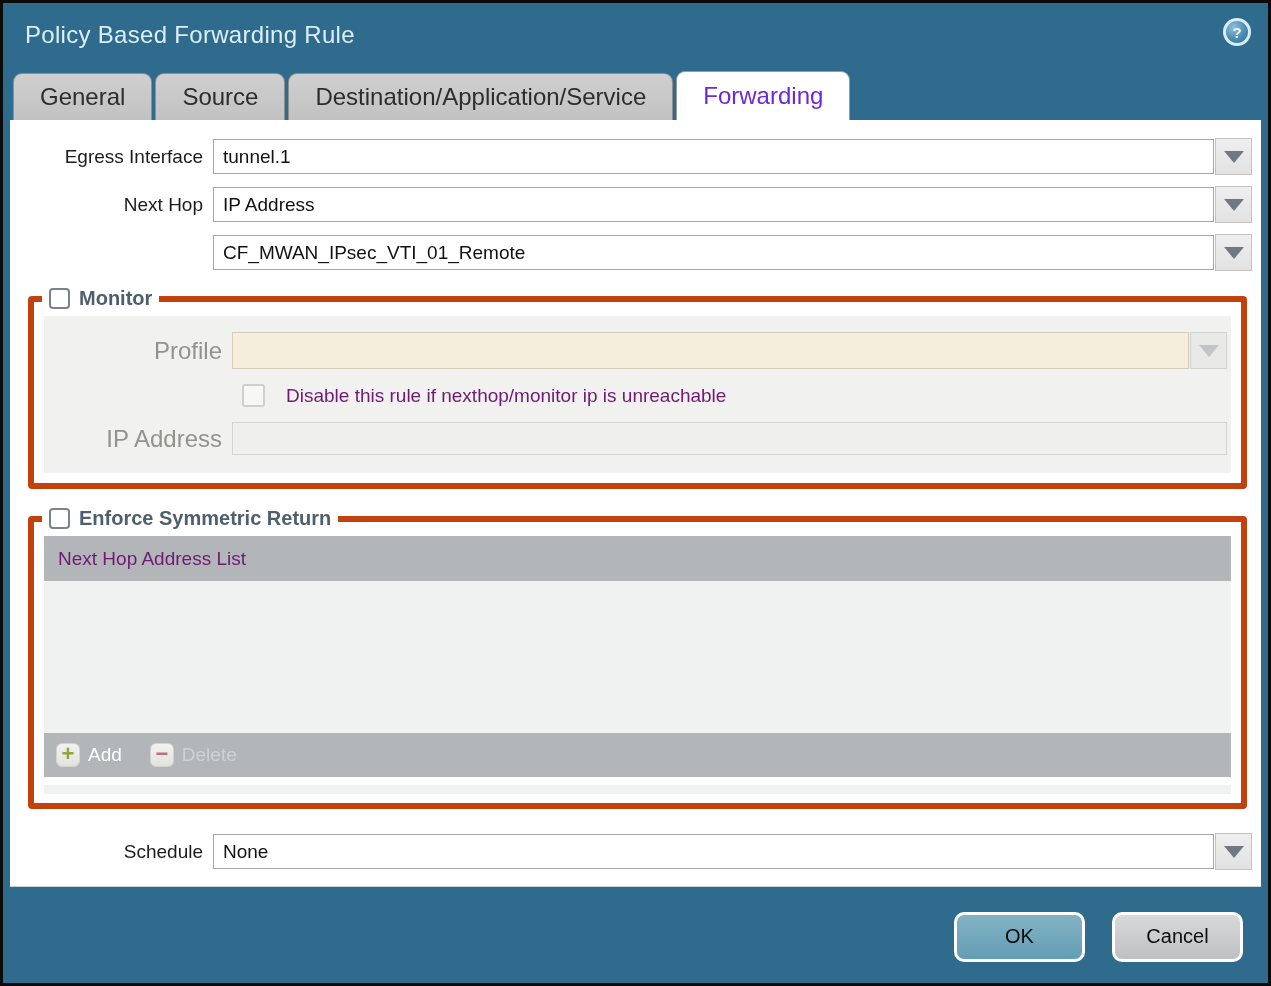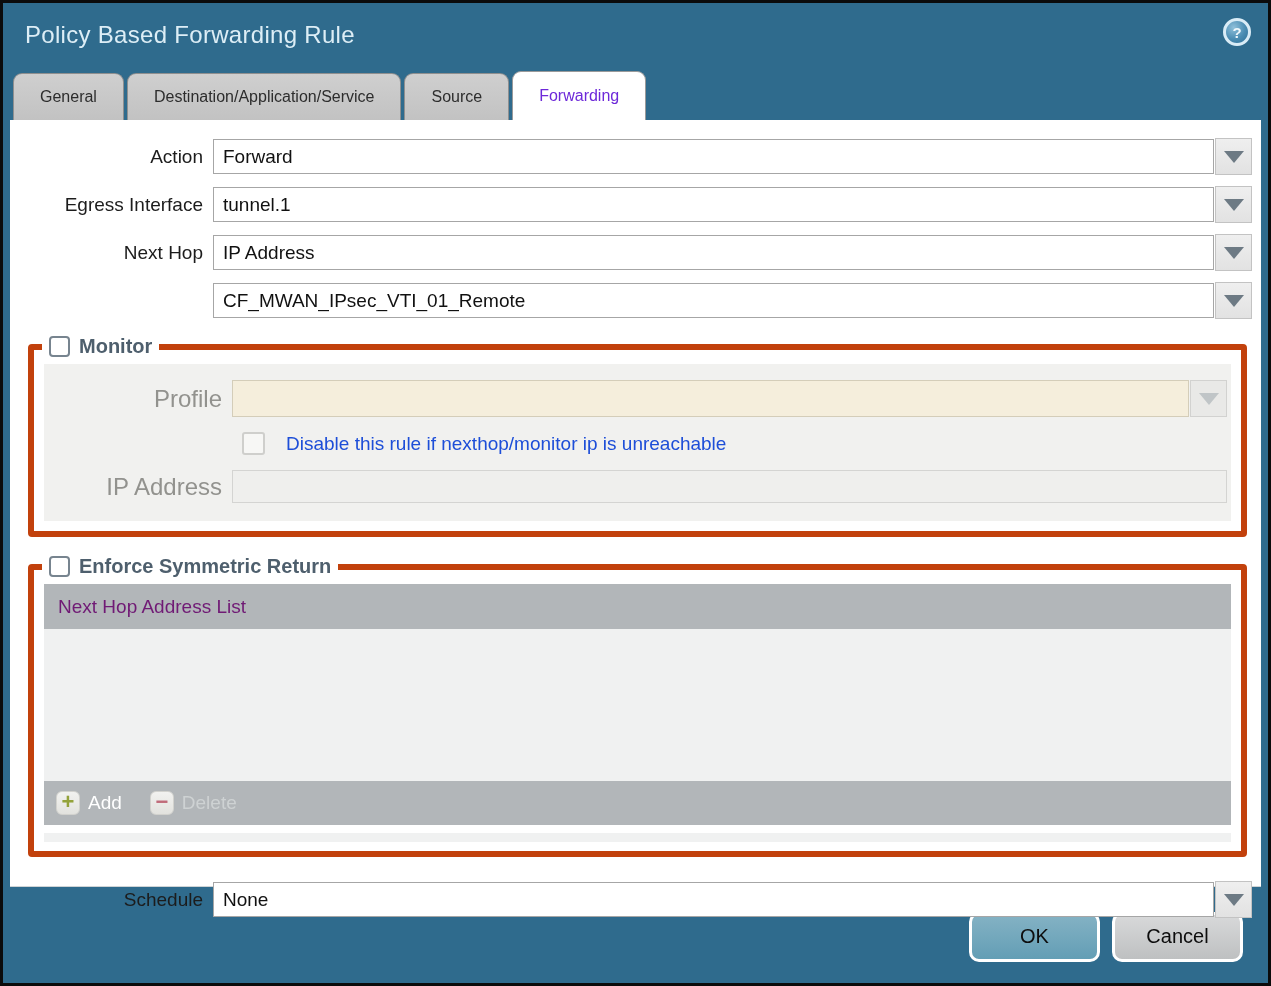--- a/index.html
+++ b/index.html
@@ -49,21 +49,21 @@
   }
   .tab {
     height: 47px;
     display: flex; align-items: center;
     padding: 0 26px;
     background: linear-gradient(#cfcfcf, #c2c2c2);
     border: 1px solid #8f8f8f;
     border-bottom: none;
     border-radius: 9px 9px 0 0;
     margin-right: 3px;
-    font-size: 16px;
+    font-size: 24px;
     color: #2d2d2d;
     cursor: pointer;
     white-space: nowrap;
   }
   .tab.active {
     background: #ffffff;
     height: 49px;
     border-color: #9a9a9a;
     color: #6d28d9;
     position: relative;
@@ -174,21 +174,21 @@
   }
   .checkbox.disabled {
     border: 2px solid #cfcfcc;
     background: #f7f7f5;
     width: 23px; height: 23px;
     border-radius: 3px;
     cursor: default;
   }
   .disable-text {
     font-size: 19px;
-    color: #1d4ed8;
+    color: #701a75;
     margin-left: 12px;
   }
   .ip-field {
     flex: 1;
     height: 33px;
     background: #efefed;
     border: 1px solid #d4d4d2;
   }
   
   .nh-table { margin: 6px 10px 8px 10px; }
@@ -242,54 +242,47 @@
     border-radius: 10px;
     border: 3px solid #ffffff;
     font-size: 20px;
     color: #0d0d0d;
     display: flex; align-items: center; justify-content: center;
     cursor: pointer;
     font-family: "Liberation Sans", sans-serif;
   }
   .btn-ok {
     background: linear-gradient(#84b2c4, #639eb5);
-    margin-right: 12px;
+    margin-right: 27px;
   }
   .btn-cancel {
     background: linear-gradient(#d8d9da, #bec0c1);
   }
 </style>
 </head>
 <body>
 
 <div class="frame">
 
   <div class="titlebar">
     <div class="title">Policy Based Forwarding Rule</div>
     <div class="help-btn">
         <span>?</span>
       </div>
   </div>
 
   <div class="tabstrip">
     <div class="tab">General</div>
+    <div class="tab">Source</div>
     <div class="tab">Destination/Application/Service</div>
-    <div class="tab">Source</div>
     <div class="tab active">Forwarding</div>
   </div>
 
   <div class="content">
 
-    <div class="form-row">
-      <div class="form-label">Action</div>
-      <div class="field">Forward</div>
-      <div class="dd-btn">
-          <div class="dd-tri"></div>
-        </div>
-    </div>
 
     <div class="form-row">
       <div class="form-label">Egress Interface</div>
       <div class="field">tunnel.1</div>
       <div class="dd-btn">
           <div class="dd-tri"></div>
         </div>
     </div>
 
     <div class="form-row">

